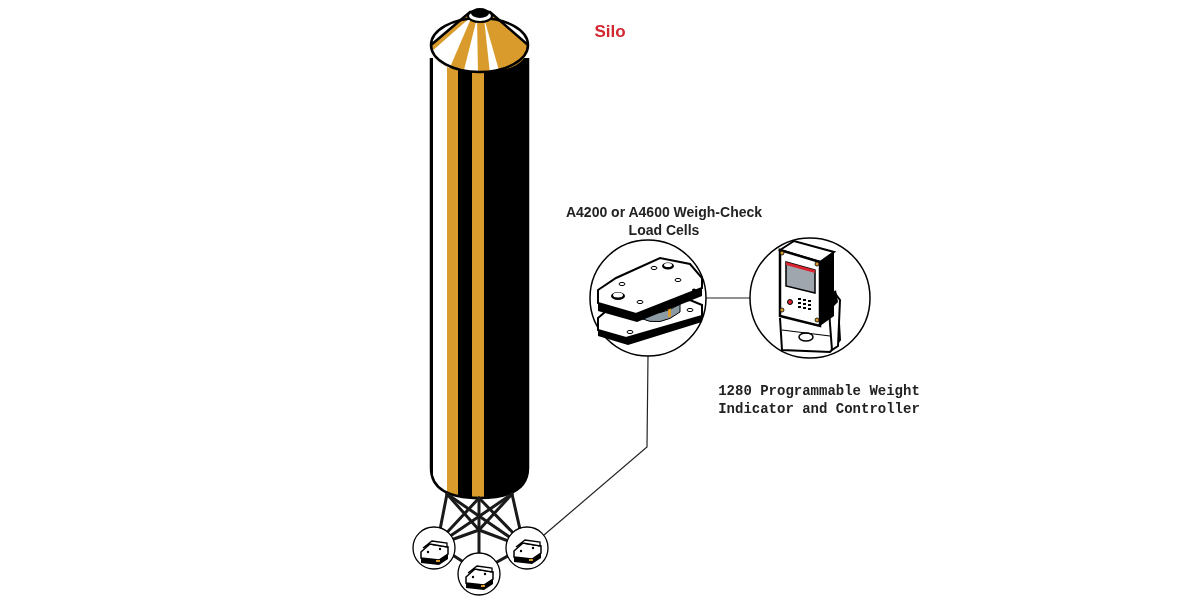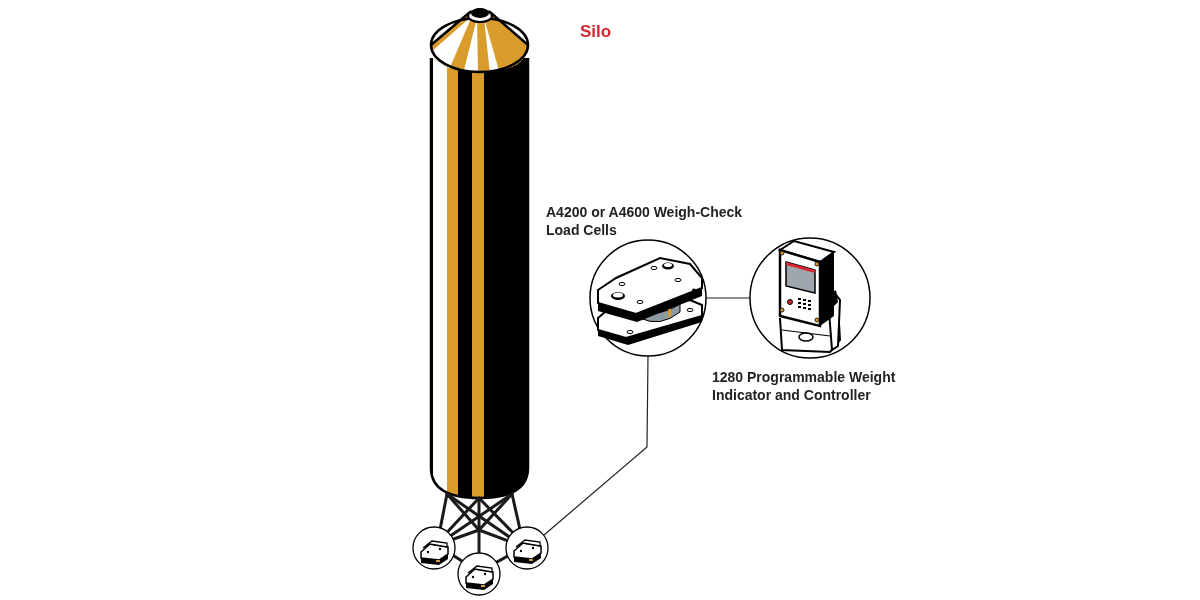--- a/index.html
+++ b/index.html
@@ -16,20 +16,21 @@
     }
     #diagram {
       position: absolute;
       left: 0;
       top: 0;
       width: 1200px;
       height: 600px;
     }
     .label {
       position: absolute;
+      text-align: center;
       font-weight: bold;
       color: #222222;
       font-size: 14px;
       line-height: 18px;
       white-space: nowrap;
     }
     .label span { display: block; }
     #silo-label {
       left: 580px;
       top: 22px;
@@ -38,22 +39,23 @@
       font-size: 17px;
       line-height: 20px;
     }
     #loadcell-label {
       left: 546px;
       top: 203px;
       width: 236px;
     }
     #indicator-label {
       left: 712px;
-      top: 368px;
+      top: 382px;
       width: 214px;
+      font-family: Liberation Mono, monospace;
     }
   </style>
 </head>
 <body>
 
 <svg id="diagram" viewBox="0 0 1200 600" xmlns="http://www.w3.org/2000/svg">
   <defs>
     <clipPath id="silo-body-clip">
       <path d="M431,58 L431,468 Q431,498 479,498 Q528,498 528,468 L528,58 Z"></path>
     </clipPath>

